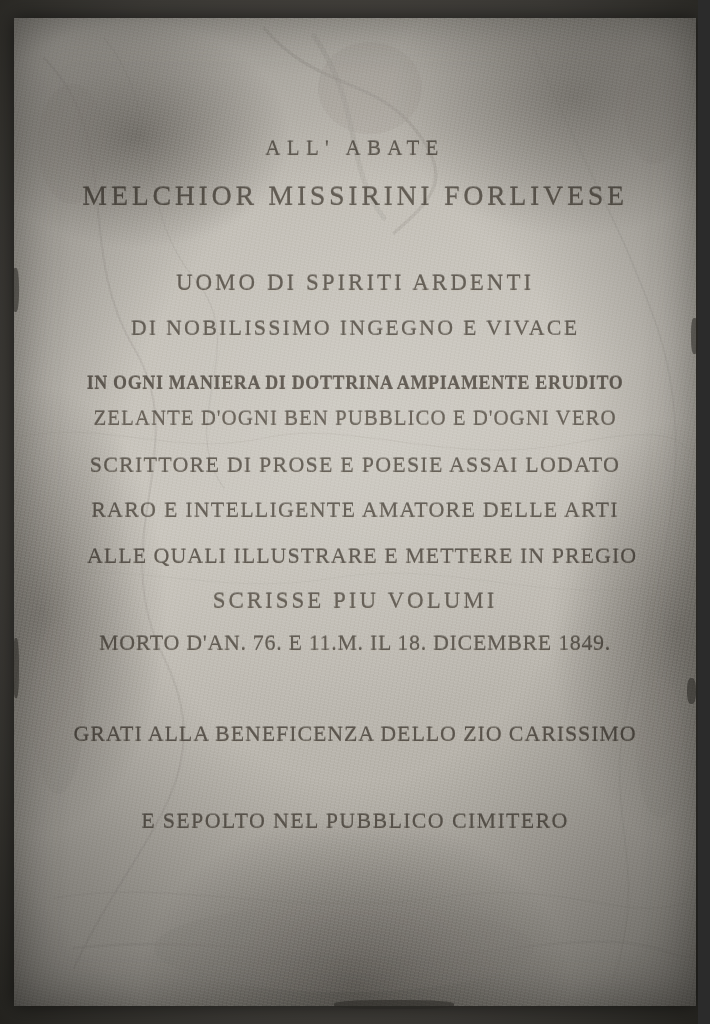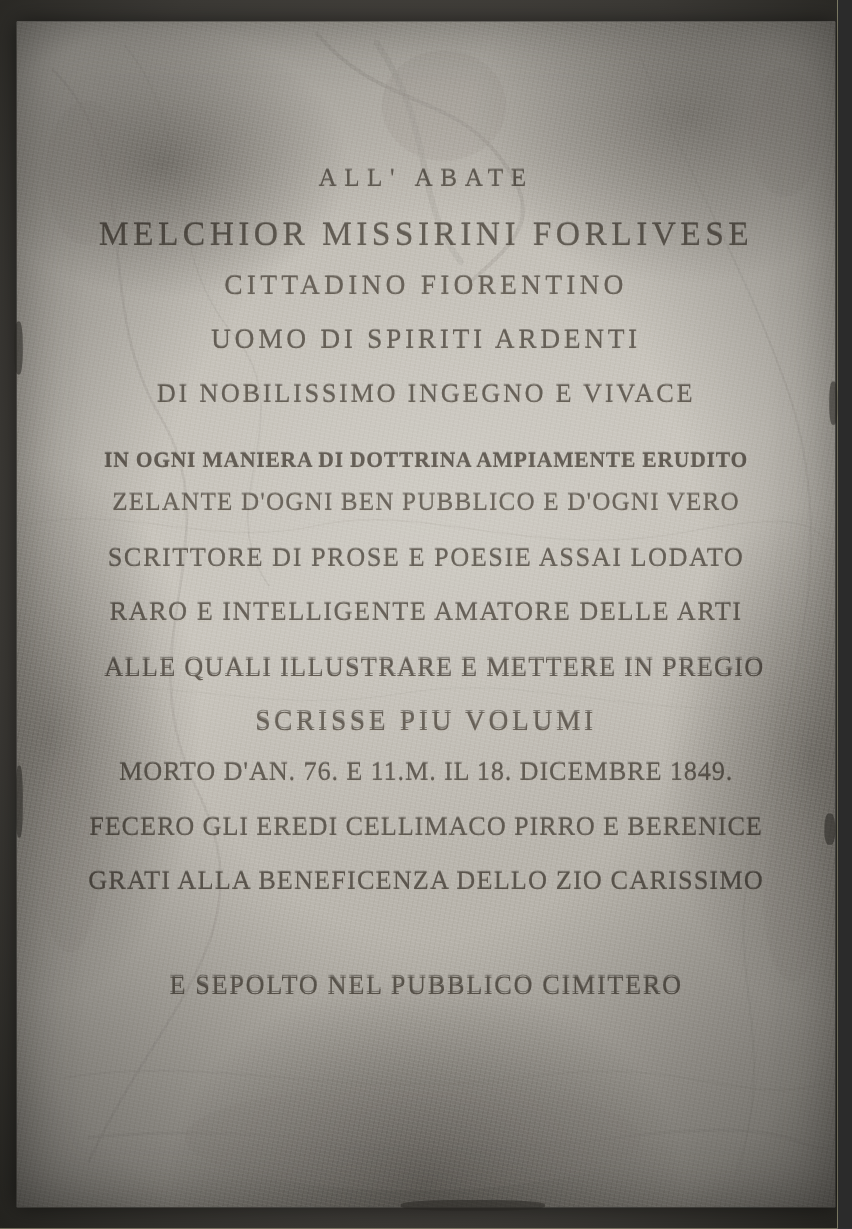--- a/index.html
+++ b/index.html
@@ -164,28 +164,26 @@
     <div class="chip" style="left:-2px; top:250px; width:7px; height:44px;"></div>
     <div class="chip" style="left:-1px; top:620px; width:6px; height:60px;"></div>
     <div class="chip" style="right:-2px; top:300px; width:7px; height:36px;"></div>
     <div class="chip" style="right:0px; top:660px; width:9px; height:26px;"></div>
     <div class="chip" style="left:320px; bottom:-3px; width:120px; height:9px;"></div>
   </div>
 
   <div class="inscription">
     <div class="line l0">ALL' ABATE</div>
     <div class="line l1">MELCHIOR MISSIRINI FORLIVESE</div>
-    <div class="line l2">CITTADINO FIORENTINO</div>
     <div class="line l3">UOMO DI SPIRITI ARDENTI</div>
     <div class="line l4">DI NOBILISSIMO INGEGNO E VIVACE</div>
     <div class="line l5">IN OGNI MANIERA DI DOTTRINA AMPIAMENTE ERUDITO</div>
     <div class="line l7">SCRITTORE DI PROSE E POESIE ASSAI LODATO</div>
     <div class="line l6">ZELANTE D'OGNI BEN PUBBLICO E D'OGNI VERO</div>
     <div class="line l8">RARO E INTELLIGENTE AMATORE DELLE ARTI</div>
     <div class="line l9">ALLE QUALI ILLUSTRARE E METTERE IN PREGIO</div>
     <div class="line l10">SCRISSE PIU VOLUMI</div>
     <div class="line l11">MORTO D'AN. 76. E 11.M. IL 18. DICEMBRE 1849.</div>
-    <div class="line l12">FECERO GLI EREDI CELLIMACO PIRRO E BERENICE</div>
     <div class="line l13">GRATI ALLA BENEFICENZA DELLO ZIO CARISSIMO</div>
     <div class="line l15">E SEPOLTO NEL PUBBLICO CIMITERO</div>
   </div>
 
 </div>
 
 </body></html>

